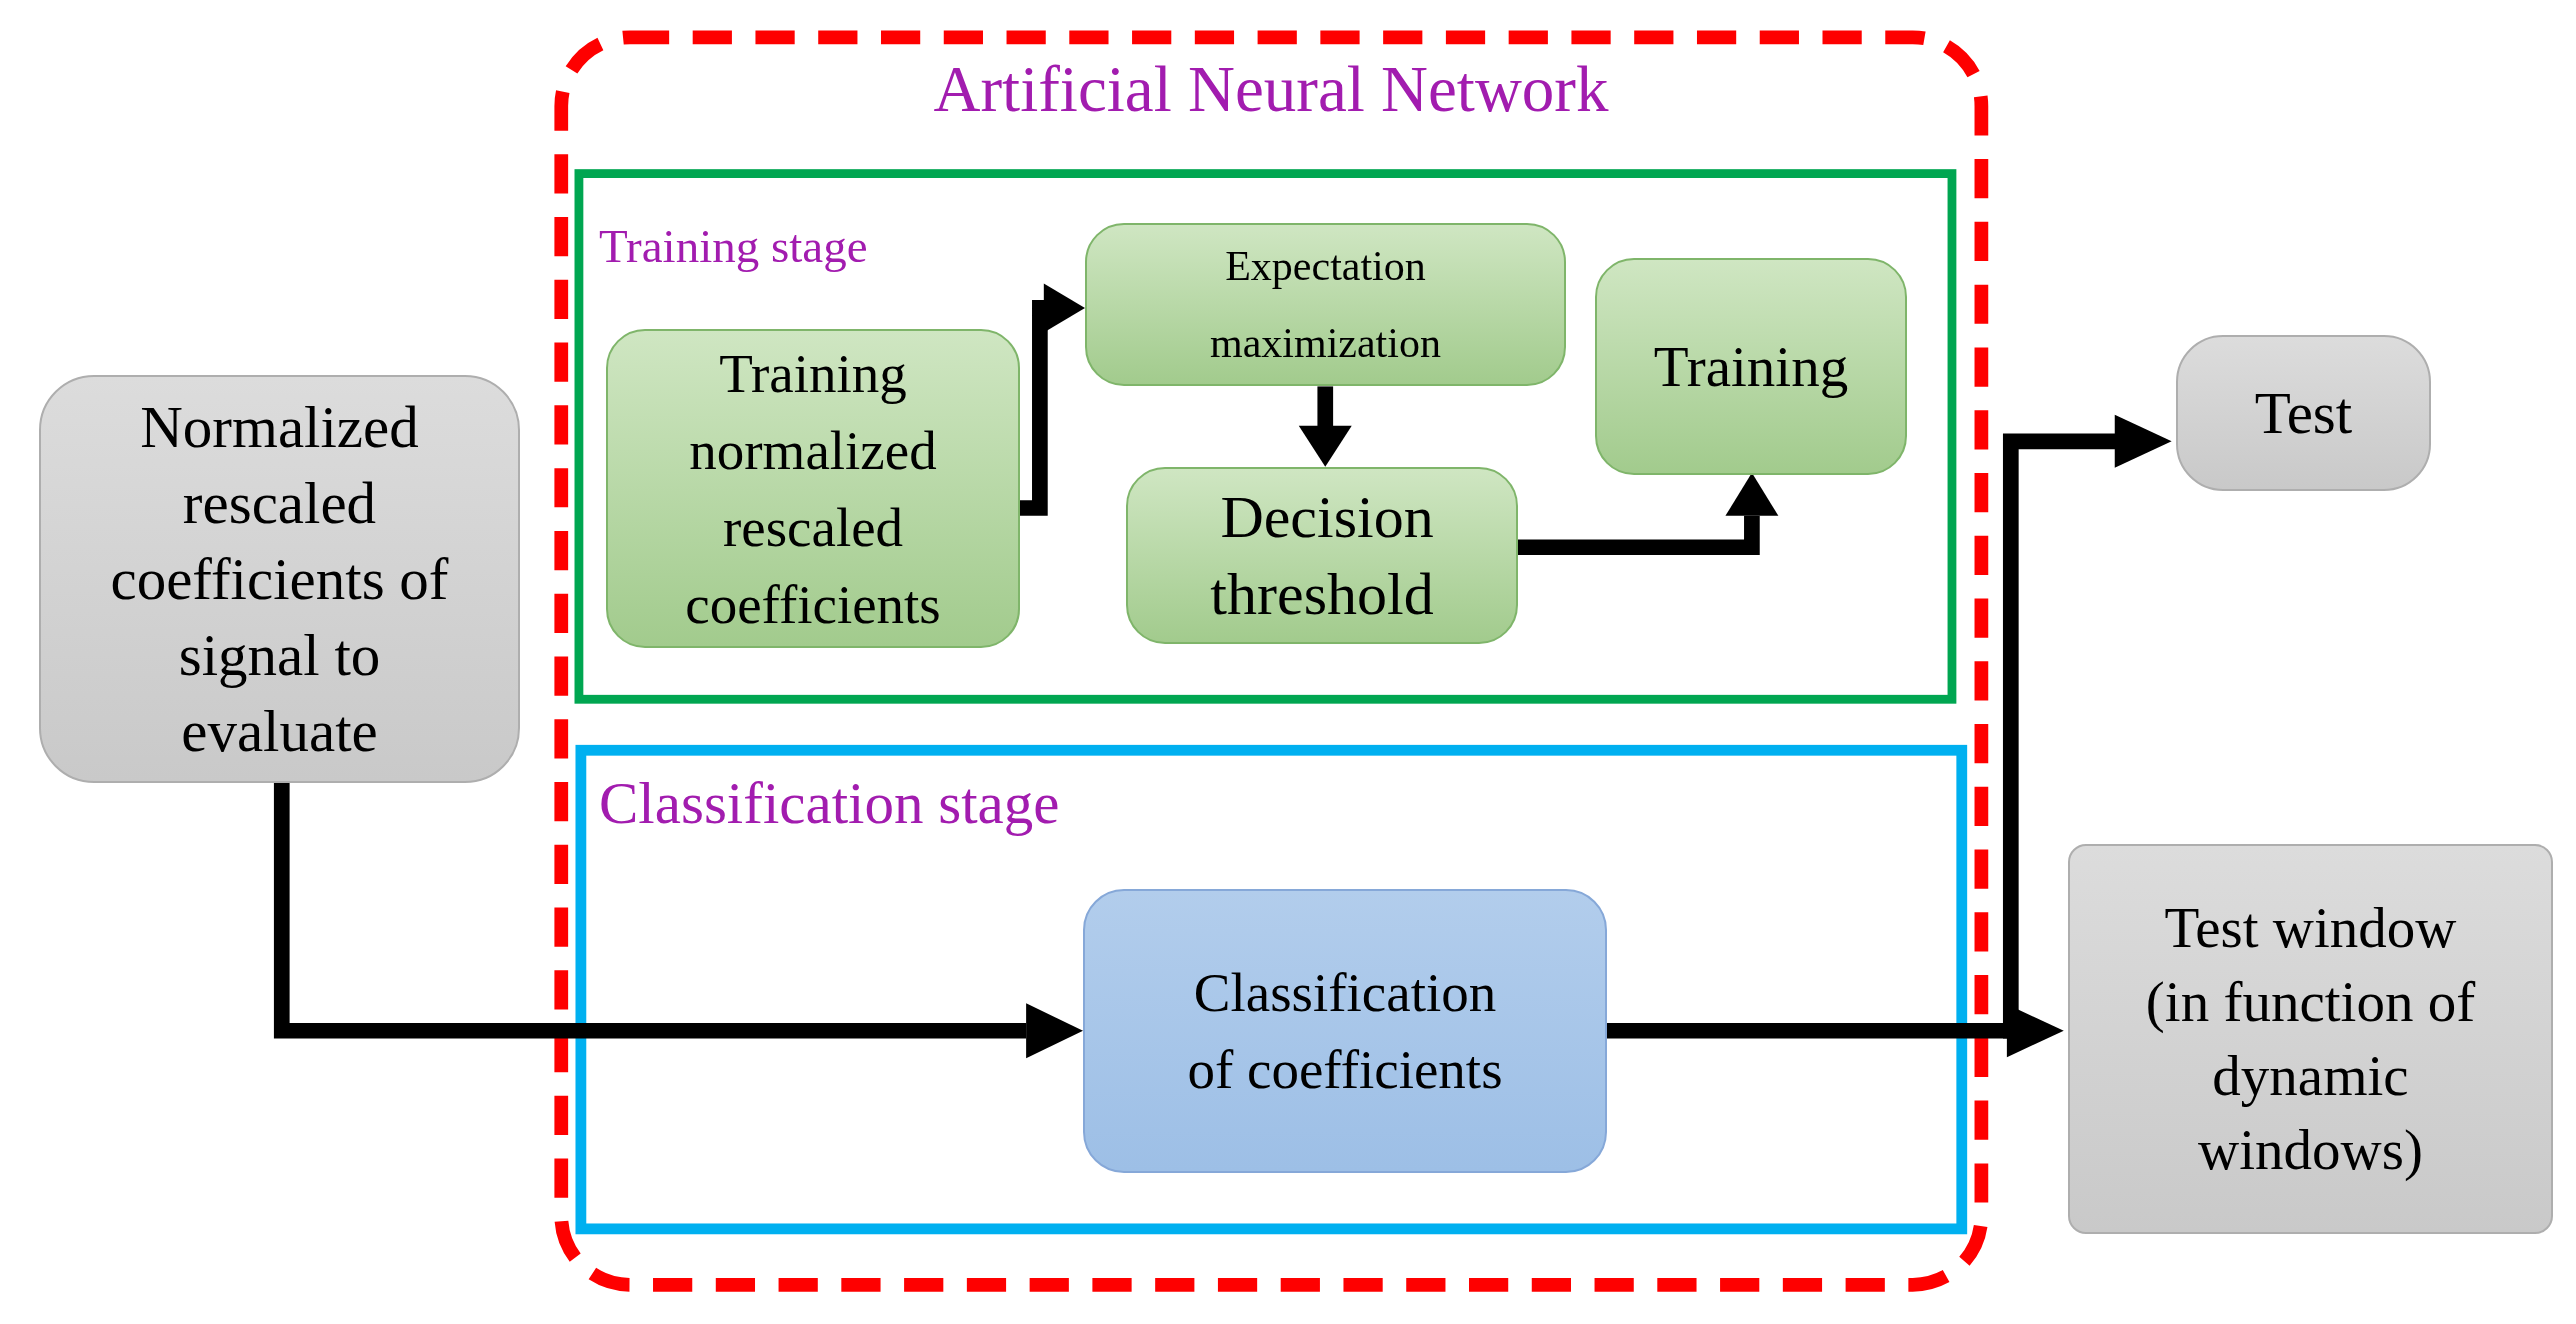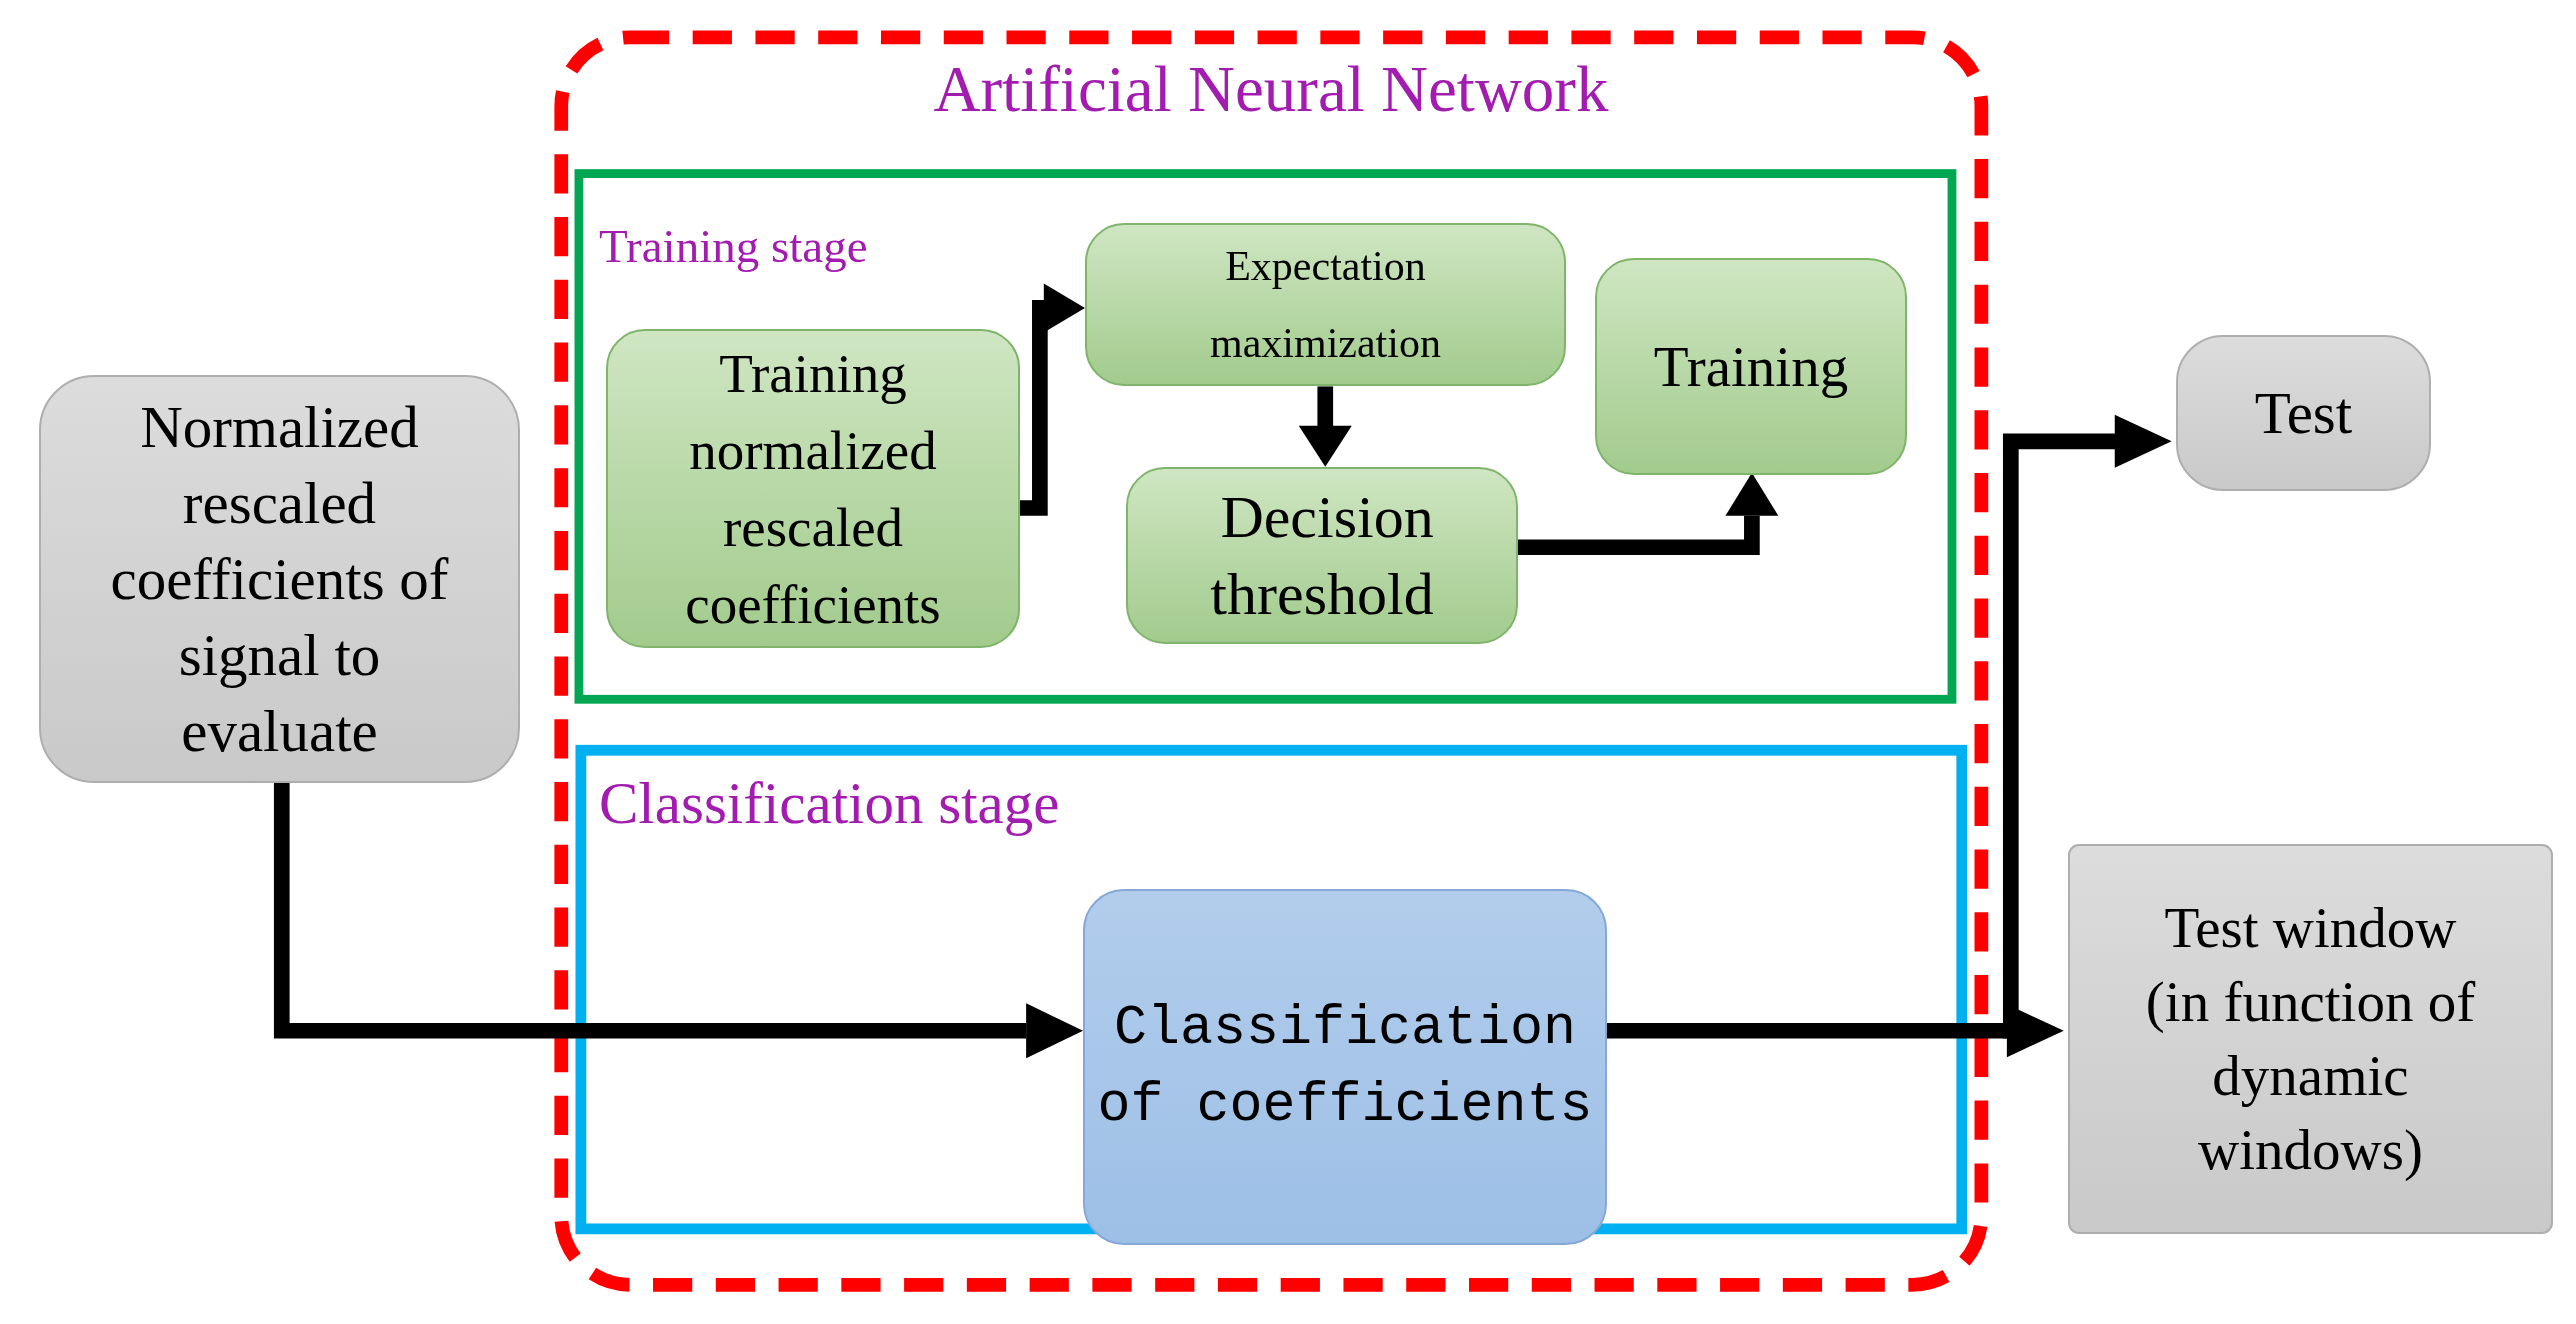--- a/index.html
+++ b/index.html
@@ -87,31 +87,31 @@
   }
   #node-decision-threshold {
     left: 1126px; top: 467px; width: 392px; height: 177px;
     font-size: 60px; line-height: 77px; text-align: right;
   }
   #node-training {
     left: 1595px; top: 258px; width: 312px; height: 217px;
     font-size: 57px; line-height: 77px;
   }
   #node-classification {
-    left: 1083px; top: 889px; width: 524px; height: 356px;
-    font-size: 55px; line-height: 77px; font-family: Liberation Mono, monospace;
+    left: 1083px; top: 889px; width: 524px; height: 284px;
+    font-size: 55px; line-height: 77px;
   }
   #node-test {
     left: 2176px; top: 335px; width: 255px; height: 156px;
     border-radius: 47px;
     font-size: 59px; line-height: 71px;
   }
   #node-test-window {
     left: 2068px; top: 844px; width: 485px; height: 390px;
-    border-radius: 11px;
+    border-radius: 18px;
     font-size: 57px; line-height: 74px;
   }
 </style>
 </head>
 <body>
 
 <div id="canvas">
 
   <svg id="wire-layer" viewBox="0 0 2626 1350" xmlns="http://www.w3.org/2000/svg">
 

